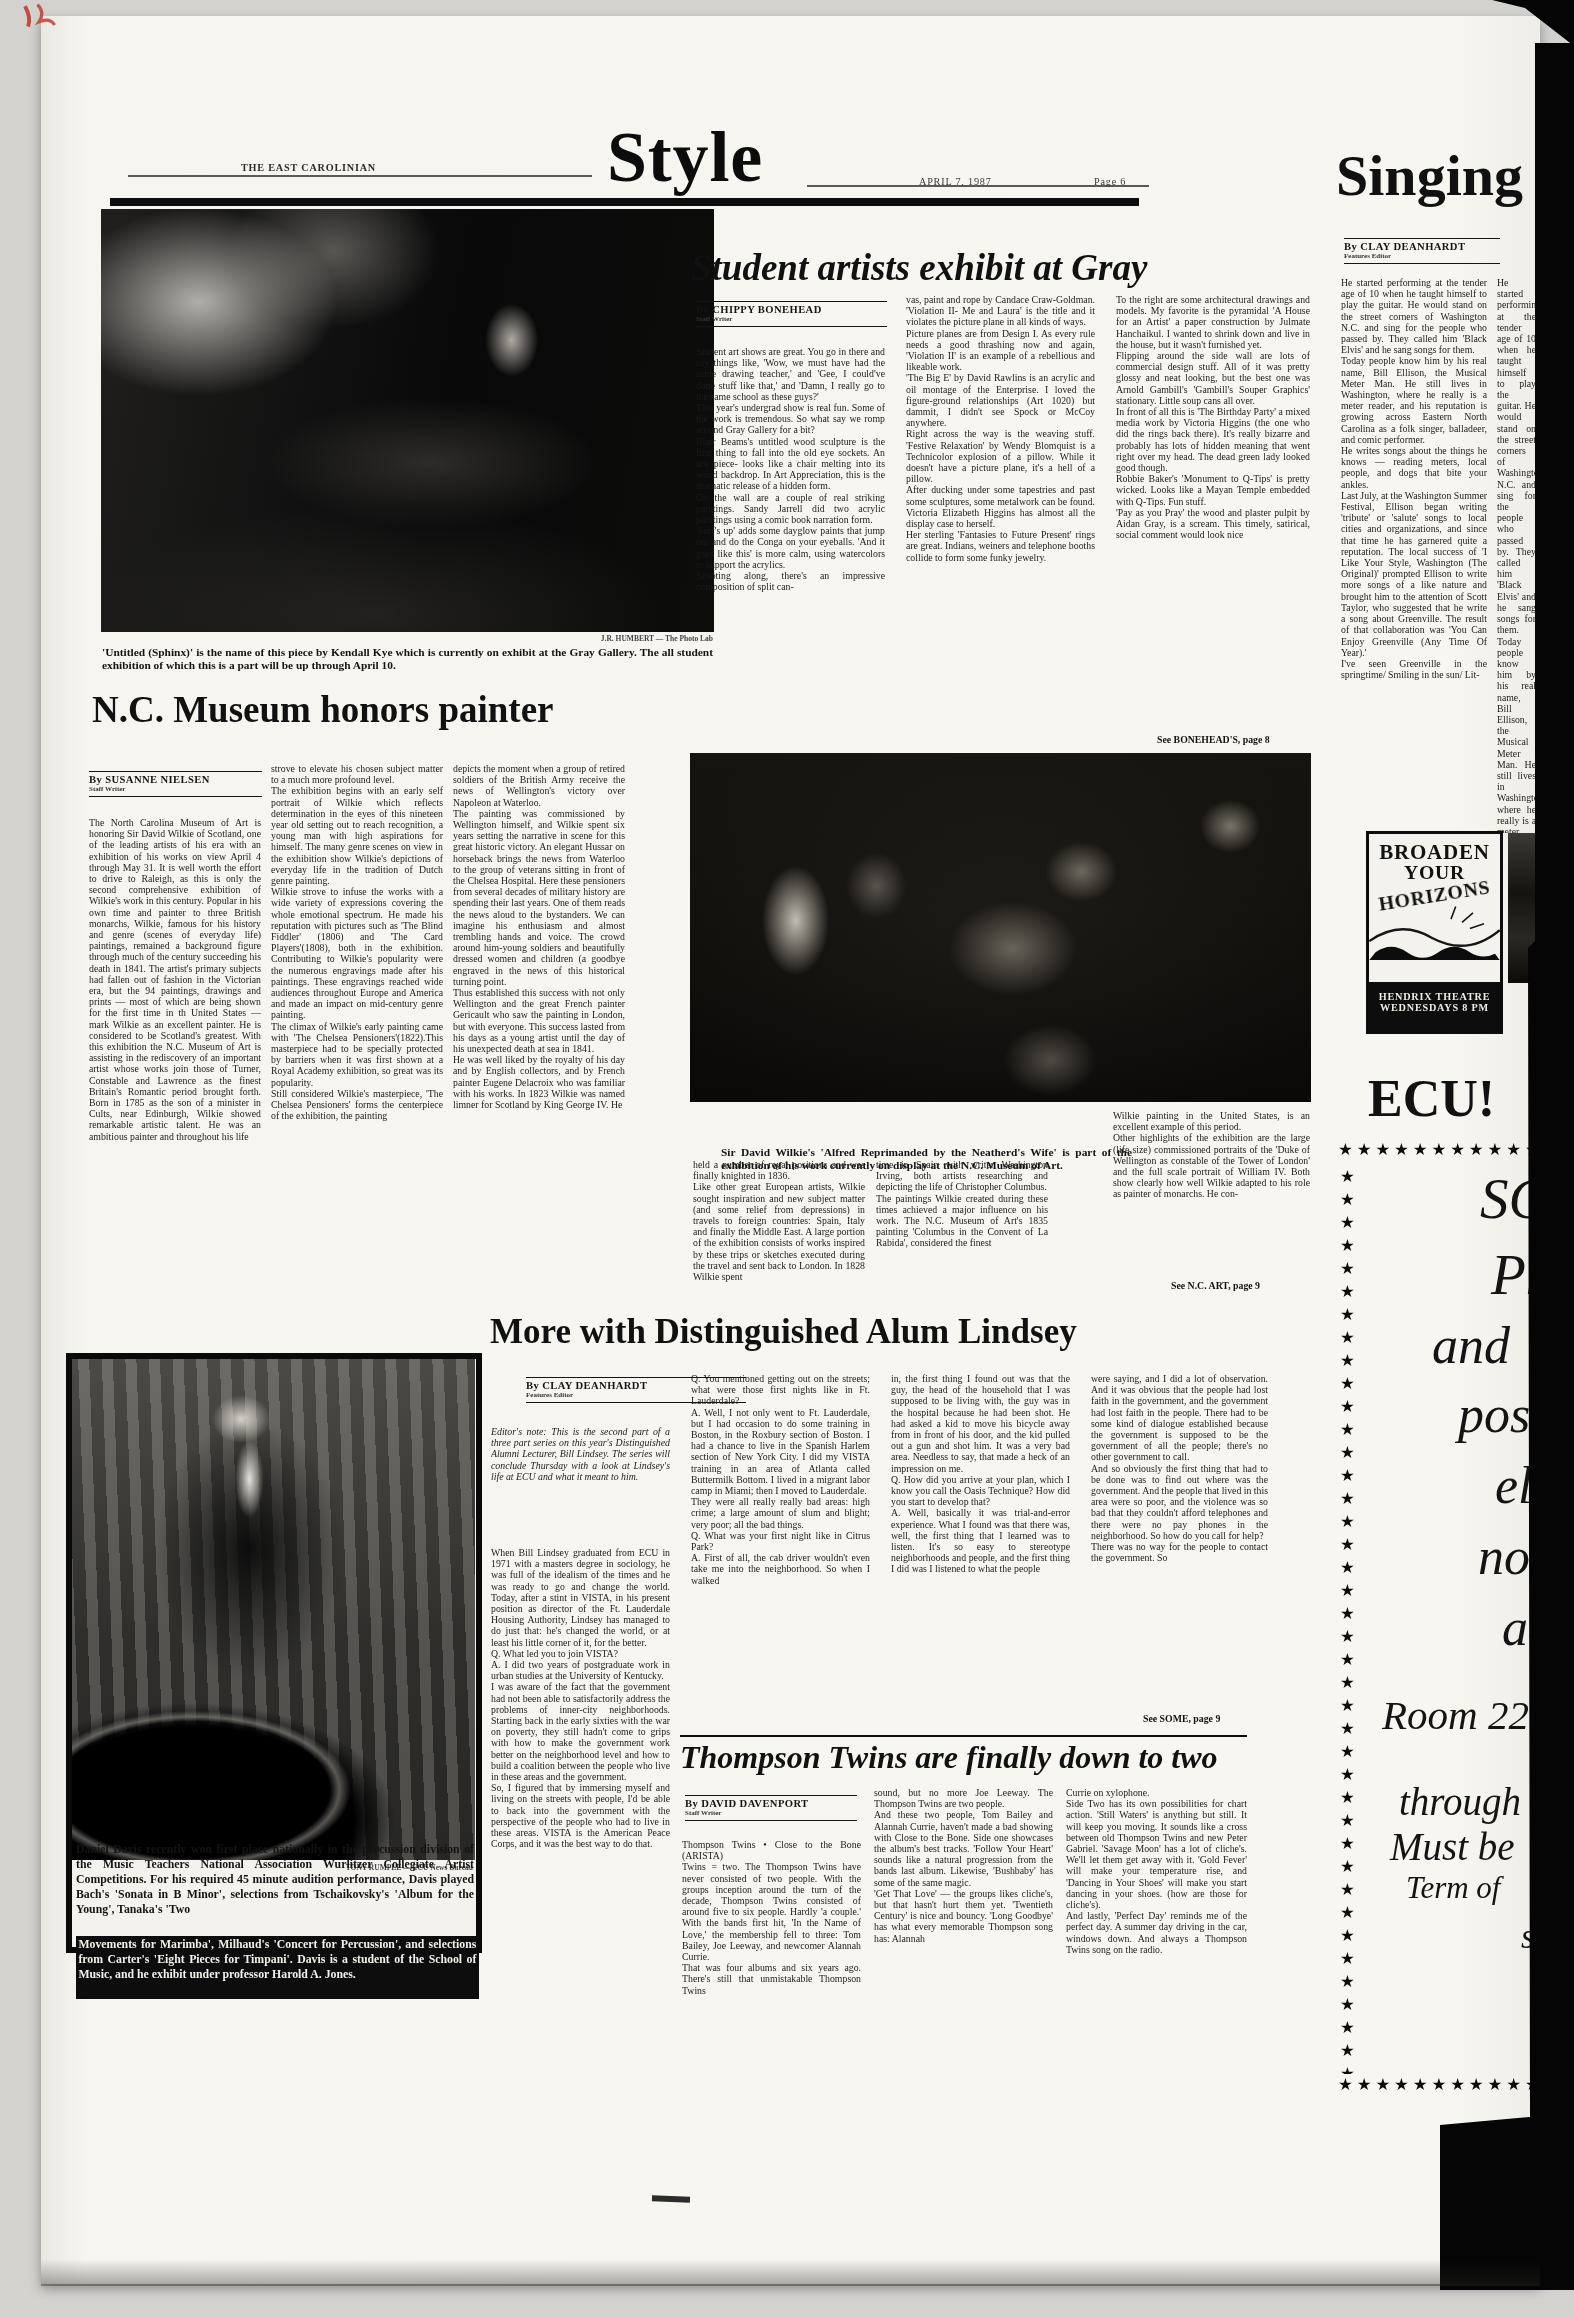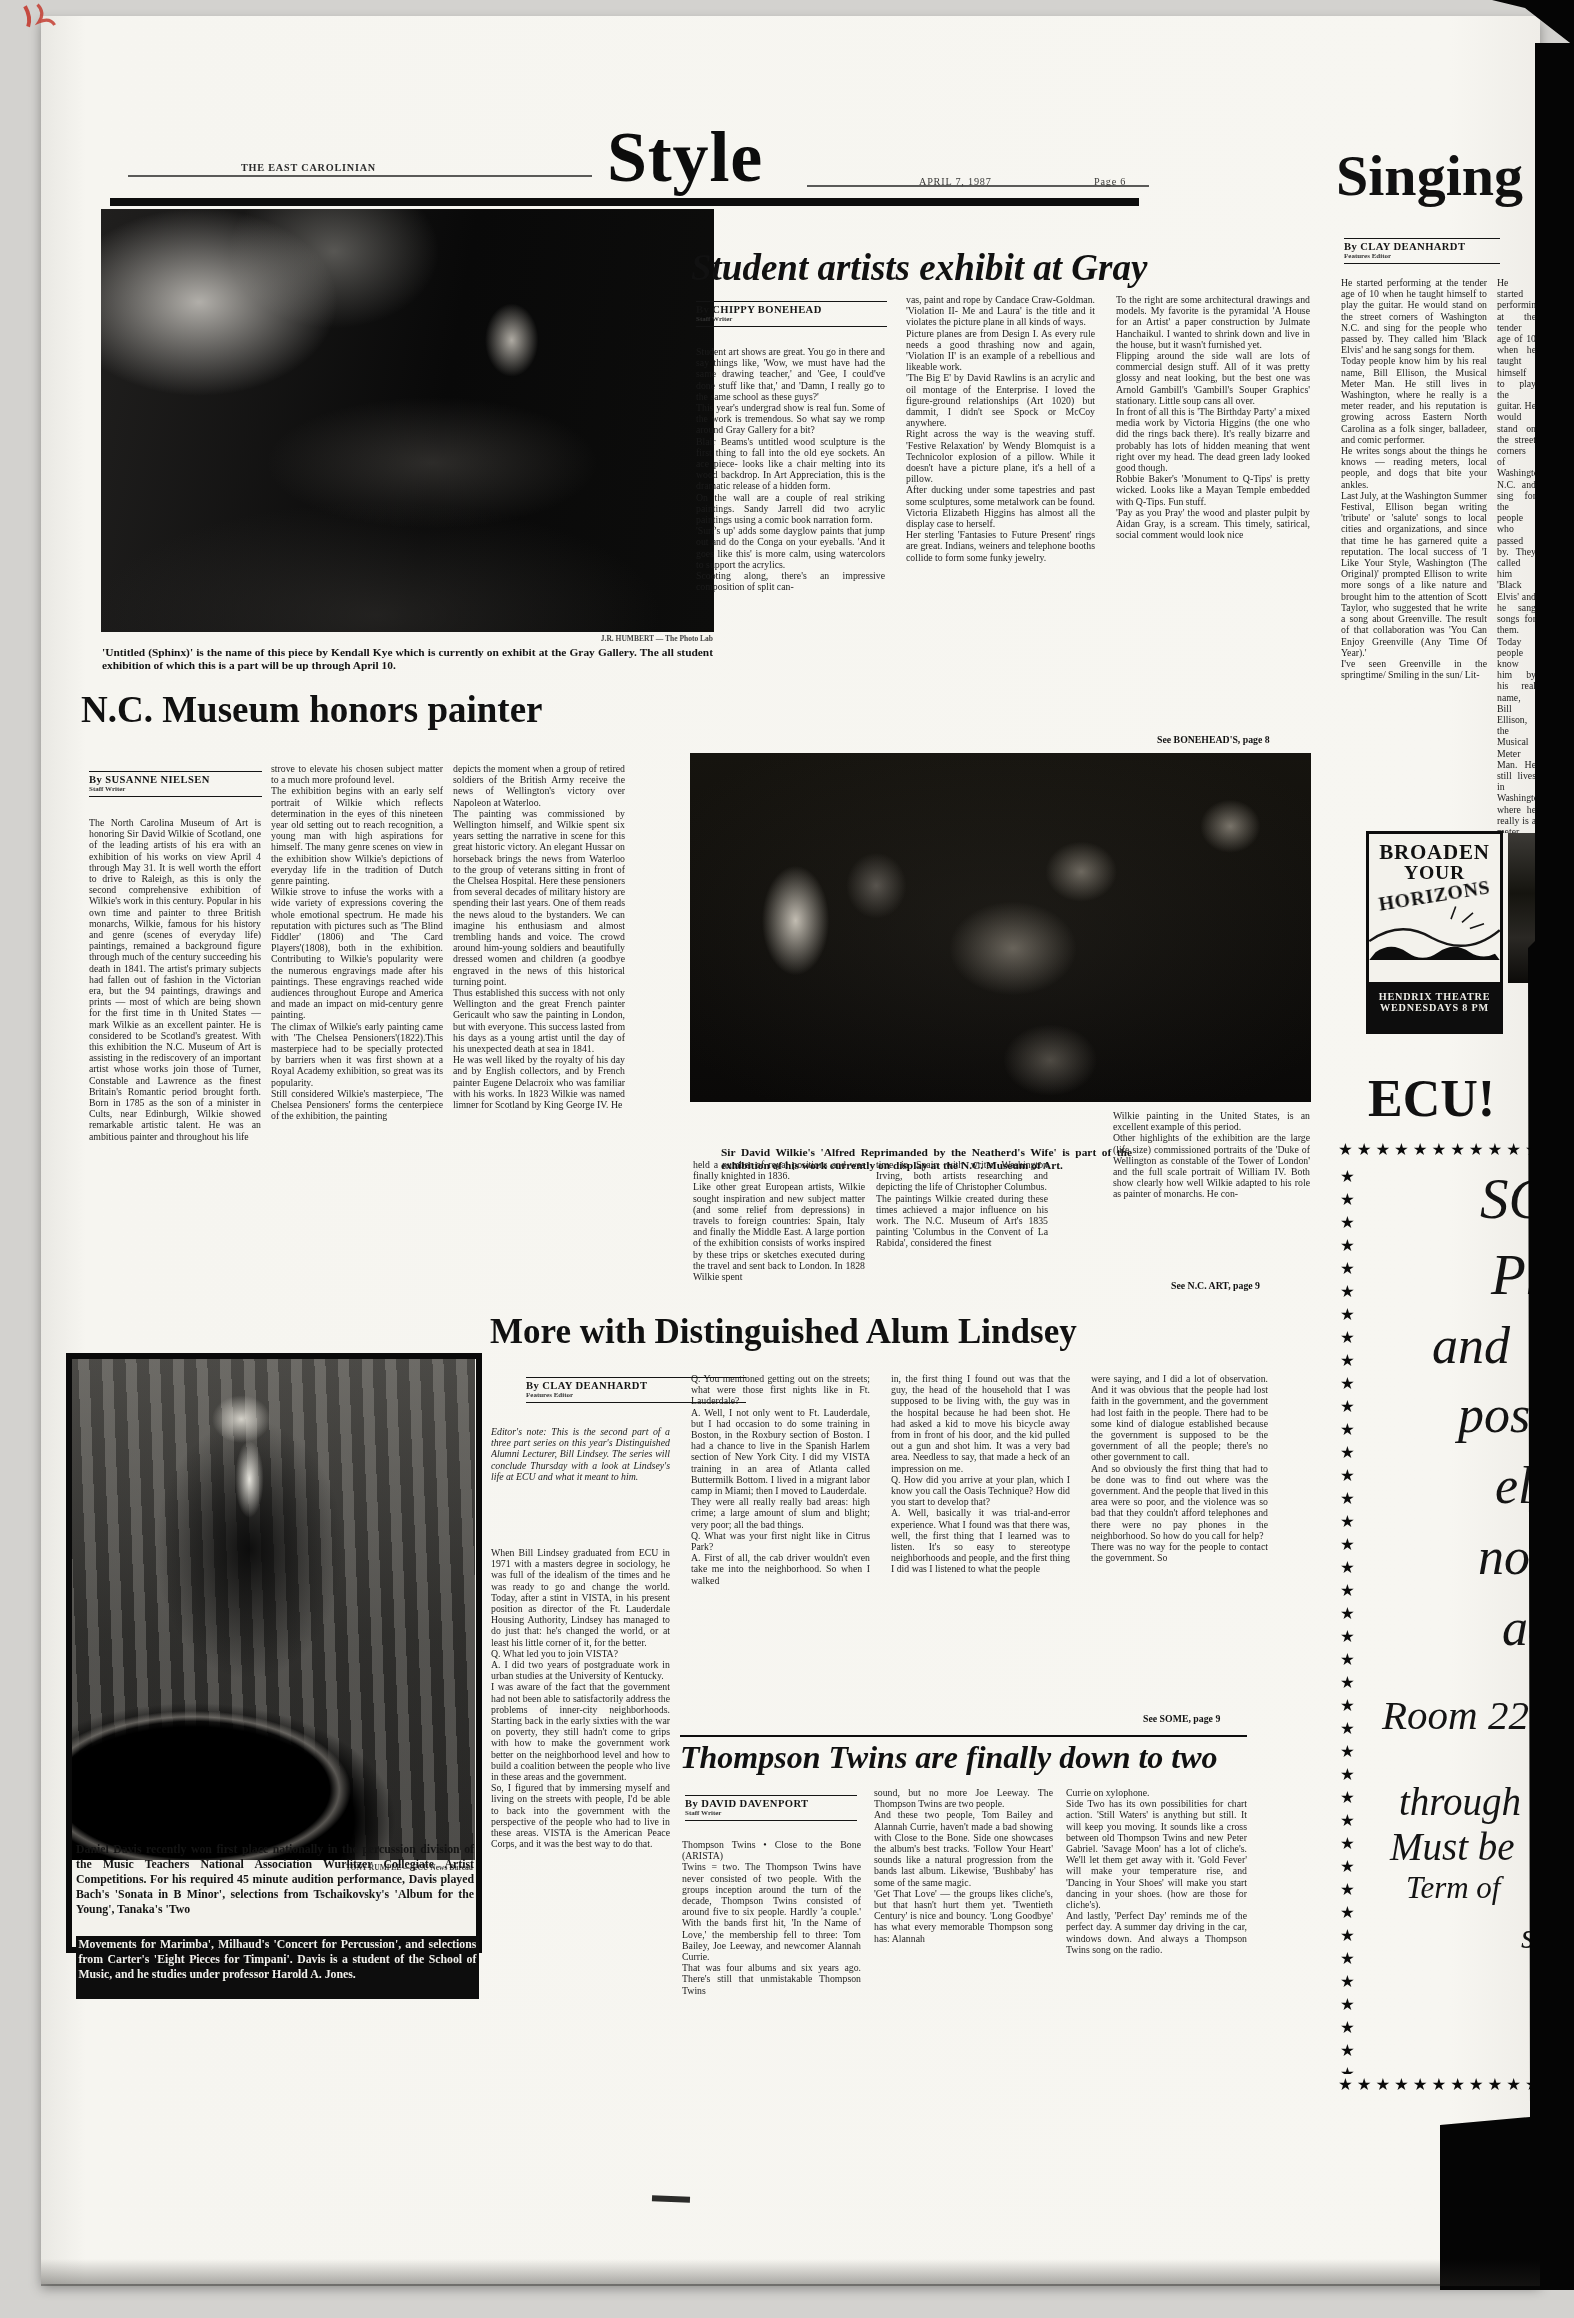--- a/index.html
+++ b/index.html
@@ -107,21 +107,21 @@
 <div class="abs photo photo-painting" style="left:690px;top:753px;width:621px;height:349px;"></div>
 <div class="abs caption" style="left:721px;top:1107px;width:411px;height:44px;overflow:hidden;margin-top:39px;">Sir David Wilkie's 'Alfred Reprimanded by the Neatherd's Wife' is part of the exhibition of his work currently on display at the N.C. Museum of Art.</div>
 <div class="abs bodytxt" style="left:693px;top:1159px;width:172px;height:142px;">held a number of royal positions and was finally knighted in 1836.
 Like other great European artists, Wilkie sought inspiration and new subject matter (and some relief from depressions) in travels to foreign countries: Spain, Italy and finally the Middle East. A large portion of the exhibition consists of works inspired by these trips or sketches executed during the travel and sent back to London. In 1828 Wilkie spent</div>
 <div class="abs bodytxt" style="left:876px;top:1159px;width:172px;height:142px;">time in Spain with writer Washington Irving, both artists researching and depicting the life of Christopher Columbus.
 The paintings Wilkie created during these times achieved a major influence on his work. The N.C. Museum of Art's 1835 painting 'Columbus in the Convent of La Rabida', considered the finest</div>
 <div class="abs bodytxt" style="left:1113px;top:1110px;width:197px;height:168px;">Wilkie painting in the United States, is an excellent example of this period.
 Other highlights of the exhibition are the large (life size) commissioned portraits of the 'Duke of Wellington as constable of the Tower of London' and the full scale portrait of William IV. Both show clearly how well Wilkie adapted to his role as painter of monarchs. He con-</div>
 <div class="abs jump" style="left:1171px;top:1280px;">See N.C. ART, page 9</div>
 
-<div class="abs headline" style="left:81px;top:691px;width:606px;font-size:37px;">N.C. Museum honors painter</div>
+<div class="abs headline" style="left:92px;top:691px;width:606px;font-size:37px;">N.C. Museum honors painter</div>
 <div class="abs byline" style="left:89px;top:763px;width:173px;">
   <div class="byl-name">By SUSANNE NIELSEN</div>
   <div class="byl-title">Staff Writer</div>
 </div>
 <div class="abs bodytxt" style="left:89px;top:817px;width:172px;height:477px;">The North Carolina Museum of Art is honoring Sir David Wilkie of Scotland, one of the leading artists of his era with an exhibition of his works on view April 4 through May 31. It is well worth the effort to drive to Raleigh, as this is only the second comprehensive exhibition of Wilkie's work in this century. Popular in his own time and painter to three British monarchs, Wilkie, famous for his history and genre (scenes of everyday life) paintings, remained a background figure through much of the century succeeding his death in 1841. The artist's primary subjects had fallen out of fashion in the Victorian era, but the 94 paintings, drawings and prints — most of which are being shown for the first time in th United States — mark Wilkie as an excellent painter. He is considered to be Scotland's greatest. With this exhibition the N.C. Museum of Art is assisting in the rediscovery of an important artist whose works join those of Turner, Constable and Lawrence as the finest Britain's Romantic period brought forth. Born in 1785 as the son of a minister in Cults, near Edinburgh, Wilkie showed remarkable artistic talent. He was an ambitious painter and throughout his life</div>
 <div class="abs bodytxt" style="left:271px;top:763px;width:172px;height:530px;">strove to elevate his chosen subject matter to a much more profound level.
 The exhibition begins with an early self portrait of Wilkie which reflects determination in the eyes of this nineteen year old setting out to reach recognition, a young man with high aspirations for himself. The many genre scenes on view in the exhibition show Wilkie's depictions of everyday life in the tradition of Dutch genre painting.
 Wilkie strove to infuse the works with a wide variety of expressions covering the whole emotional spectrum. He made his reputation with pictures such as 'The Blind Fiddler' (1806) and 'The Card Players'(1808), both in the exhibition. Contributing to Wilkie's popularity were the numerous engravings made after his paintings. These engravings reached wide audiences throughout Europe and America and made an impact on mid-century genre painting.
 The climax of Wilkie's early painting came with 'The Chelsea Pensioners'(1822).This masterpiece had to be specially protected by barriers when it was first shown at a Royal Academy exhibition, so great was its popularity.
 Still considered Wilkie's masterpiece, 'The Chelsea Pensioners' forms the centerpiece of the exhibition, the painting</div>
@@ -177,21 +177,21 @@
 <div class="abs adfrag" style="left:1399px;top:1779px;font-size:39px;">through</div>
 <div class="abs adfrag" style="left:1390px;top:1824px;font-size:39px;">Must be</div>
 <div class="abs adfrag" style="left:1406px;top:1870px;font-size:31px;">Term of</div>
 <div class="abs adfrag" style="left:1521px;top:1917px;font-size:35px;">s</div>
 
 <div class="abs" style="left:66px;top:1305px;width:416px;height:600px;border:6.3px solid #0a0a0a;background:#f3f2ec;box-sizing:border-box;margin-top:48px;">
   <div class="photo photo-davis" style="width:403px;height:501px;"></div>
   <div class="credit" style="margin:3.1px 3.1px 0 0;">TONY RUMPLE — ECU News Bureau</div>
 </div>
 <div class="abs caption" style="left:76px;top:1842px;width:398px;height:94px;font-size:11.8px;line-height:15px;">Daniel Davis recently won first place nationally in the percussion division of the Music Teachers National Association Wurlitzer Collegiate Artist Competitions. For his required 45 minute audition performance, Davis played Bach's 'Sonata in B Minor', selections from Tschaikovsky's 'Album for the Young', Tanaka's 'Two</div>
-<div class="abs caption invcap" style="left:76px;top:1936px;width:398px;height:61px;font-size:11.8px;line-height:15px;">Movements for Marimba', Milhaud's 'Concert for Percussion', and selections from Carter's 'Eight Pieces for Timpani'. Davis is a student of the School of Music, and he studies under professor Harold A. Jones.</div>
+<div class="abs caption invcap" style="left:76px;top:1936px;width:398px;height:61px;font-size:11.8px;line-height:15px;">Movements for Marimba', Milhaud's 'Concert for Percussion', and selections from Carter's 'Eight Pieces for Timpani'. Davis is a student of the School of Music, and he exhibit under professor Harold A. Jones.</div>
 
 <div class="abs headline" style="left:490px;top:1314px;width:767px;font-size:35px;">More with Distinguished Alum Lindsey</div>
 <div class="abs byline" style="left:526px;top:1369px;width:220px;">
   <div class="byl-name">By CLAY DEANHARDT</div>
   <div class="byl-title">Features Editor</div>
 </div>
 <div class="abs bodytxt notetxt" style="left:491px;top:1426px;width:179px;height:118px;">Editor's note: This is the second part of a three part series on this year's Distinguished Alumni Lecturer, Bill Lindsey. The series will conclude Thursday with a look at Lindsey's life at ECU and what it meant to him.</div>
 <div class="abs bodytxt" style="left:491px;top:1547px;width:179px;height:523px;">When Bill Lindsey graduated from ECU in 1971 with a masters degree in sociology, he was full of the idealism of the times and he was ready to go and change the world. Today, after a stint in VISTA, in his present position as director of the Ft. Lauderdale Housing Authority, Lindsey has managed to do just that: he's changed the world, or at least his little corner of it, for the better.
 Q. What led you to join VISTA?
 A. I did two years of postgraduate work in urban studies at the University of Kentucky.

